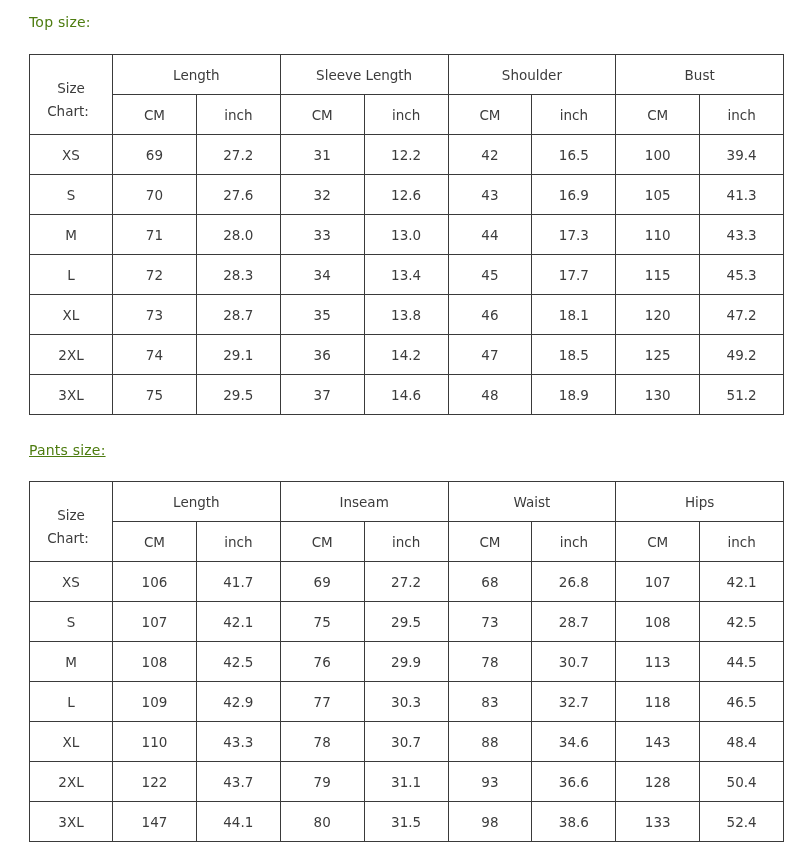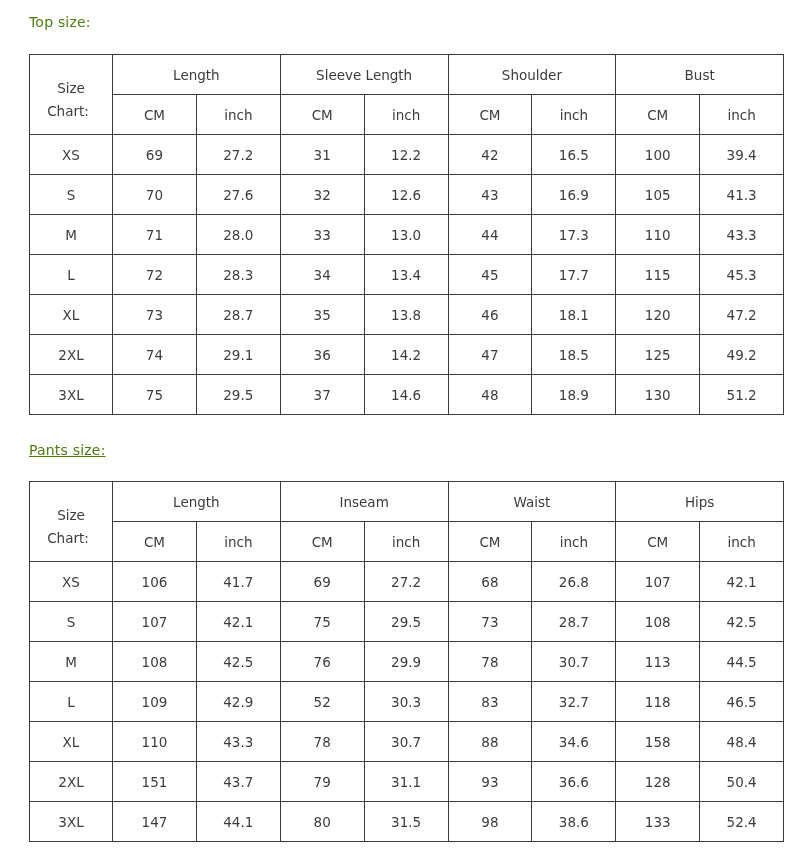--- a/index.html
+++ b/index.html
@@ -215,41 +215,41 @@
         <td>29.9</td>
         <td>78</td>
         <td>30.7</td>
         <td>113</td>
         <td>44.5</td>
       </tr>
       <tr>
         <td>L</td>
         <td>109</td>
         <td>42.9</td>
-        <td>52</td>
+        <td>77</td>
         <td>30.3</td>
         <td>83</td>
         <td>32.7</td>
         <td>118</td>
         <td>46.5</td>
       </tr>
       <tr>
         <td>XL</td>
         <td>110</td>
         <td>43.3</td>
         <td>78</td>
         <td>30.7</td>
         <td>88</td>
         <td>34.6</td>
-        <td>158</td>
+        <td>143</td>
         <td>48.4</td>
       </tr>
       <tr>
         <td>2XL</td>
-        <td>151</td>
+        <td>122</td>
         <td>43.7</td>
         <td>79</td>
         <td>31.1</td>
         <td>93</td>
         <td>36.6</td>
         <td>128</td>
         <td>50.4</td>
       </tr>
       <tr>
         <td>3XL</td>

